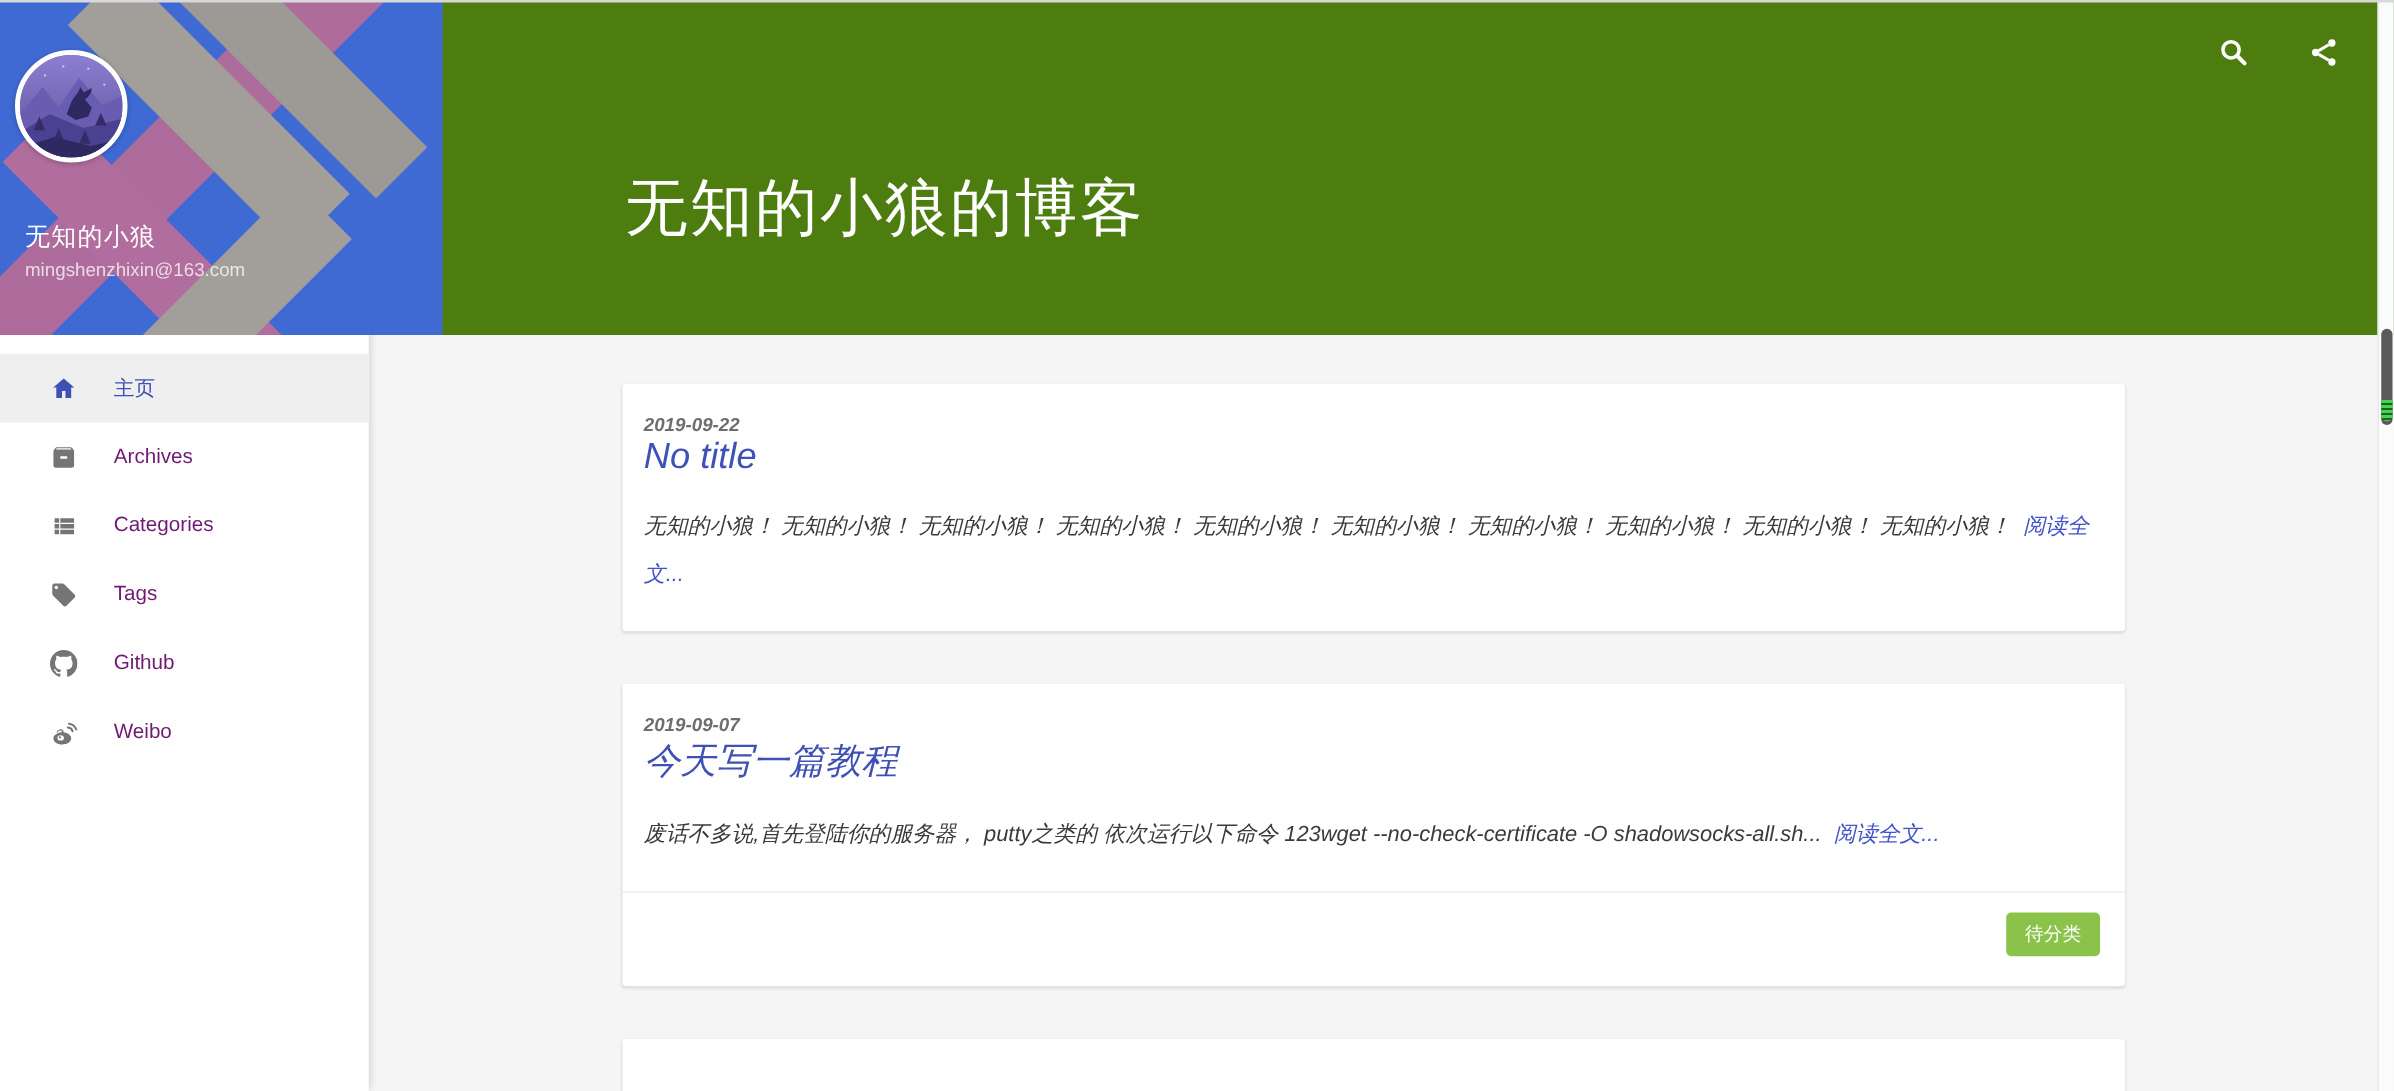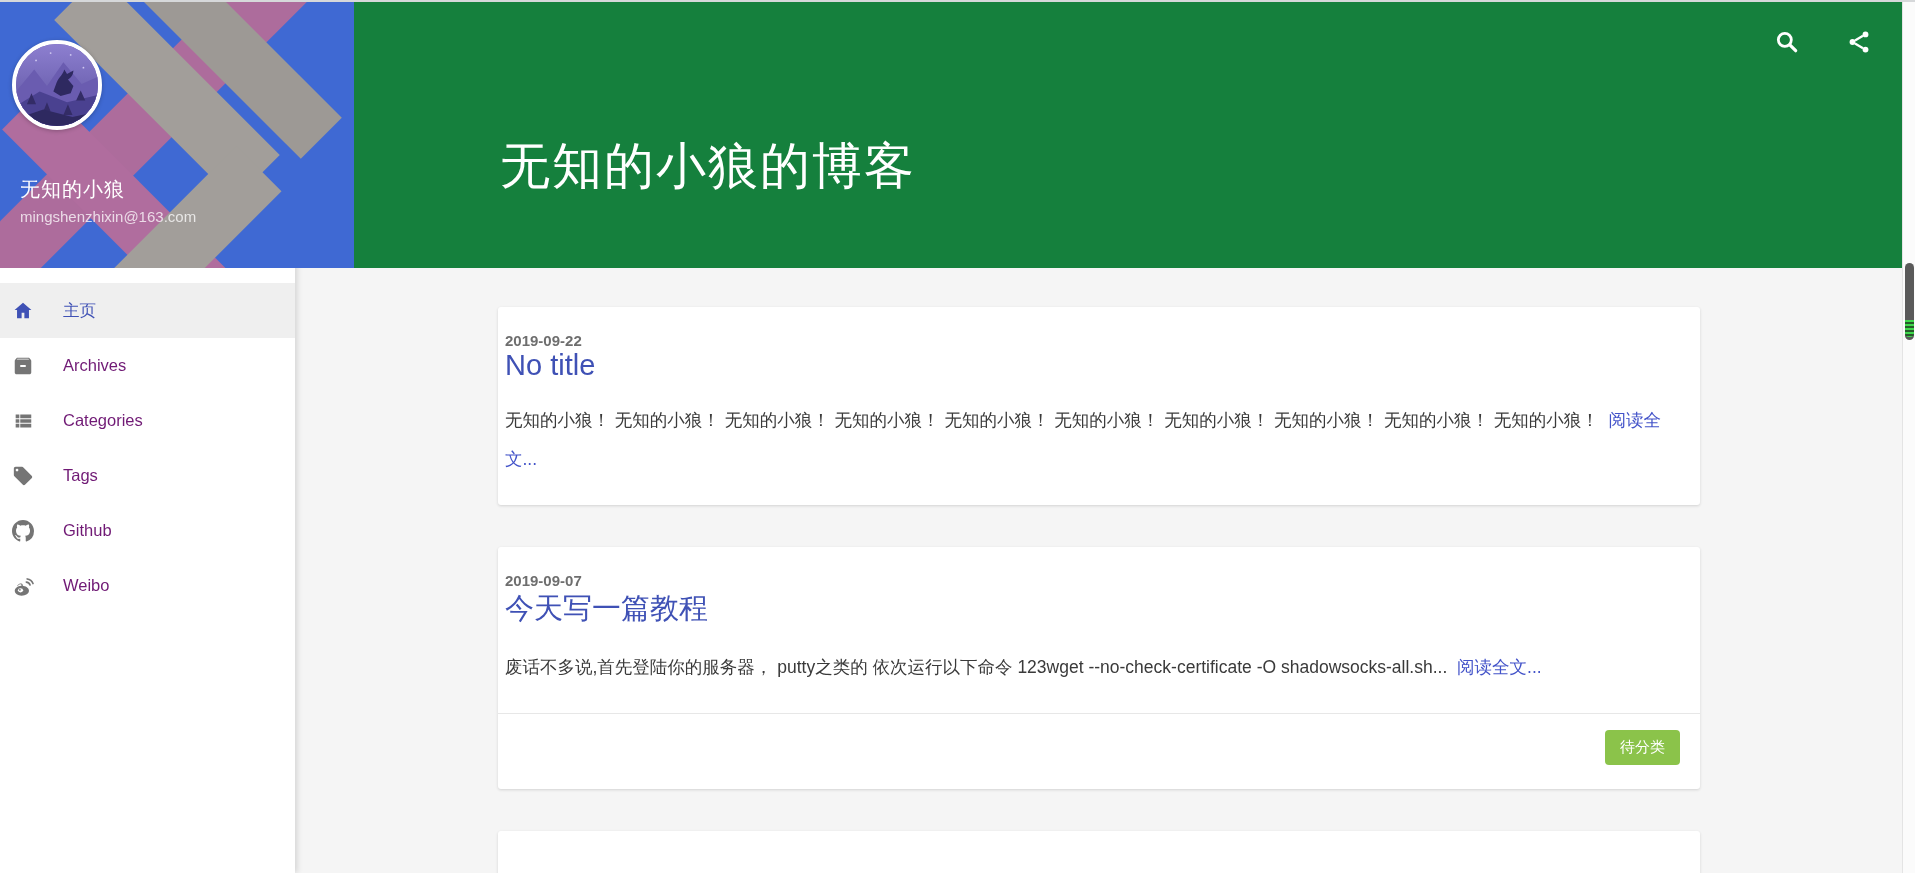--- a/index.html
+++ b/index.html
@@ -23,47 +23,47 @@
 
   .avatar { position:absolute; left:12px; top:40px; width:90px; height:90px;
             border:4px solid #ffffff; border-radius:50%; overflow:hidden;
             box-shadow:0 1px 4px rgba(0,0,0,.25); background:#6a5cb0; }
   .avatar svg { display:block; width:100%; height:100%; }
 
   .profile-name  { position:absolute; left:20px; top:176px; color:#ffffff; font-size:20px; letter-spacing:1px; }
   .profile-email { position:absolute; left:20px; top:208px; color:rgba(255,255,255,.75); font-size:15px; }
 
   .menu { position:absolute; left:0; top:283px; width:295px; }
-  .menu-item { display:flex; align-items:center; height:55px; padding-left:12px; cursor:pointer; }
+  .menu-item { display:flex; align-items:center; height:55px; padding-left:40px; cursor:pointer; }
   .menu-item.active { background:#efefef; }
   .mi-icon { width:22px; height:22px; color:#757575; flex:0 0 22px; }
   .mi-icon svg { width:22px; height:22px; display:block; }
   .menu-item.active .mi-icon { color:#3f51b5; }
   .mi-label { margin-left:29px; font-size:16.5px; color:#701a75; font-weight:500; }
   .menu-item.active .mi-label { color:#3f51b5; font-weight:400; }
 
   
   .header { position:absolute; left:295px; top:0; width:1620px; height:268px;
-            background:#15803d; z-index:10; }
+            background:#4d7c0f; z-index:10; }
   .header-title { position:absolute; left:205px; top:133px; color:#ffffff;
                   font-size:50px; font-weight:400; letter-spacing:2px; }
   .hbtn { position:absolute; width:26px; height:26px; color:#ffffff; cursor:pointer; }
   .hbtn svg { width:100%; height:100%; display:block; }
   .hbtn.close  { left:23px;  top:29px; width:22px; height:22px; }
   .hbtn.search { right:115px; top:29px; }
   .hbtn.share  { right:43px;  top:29px; }
 
   
   .content { position:absolute; left:295px; top:268px; width:1620px; height:605px;
              background:#f5f5f5; overflow:hidden; }
   .card { width:1202px; margin-left:203px; background:#ffffff; border-radius:3px;
           box-shadow:0 1px 3px rgba(0,0,0,.14); }
   .card:first-of-type { margin-top:39px; }
   .card + .card { margin-top:42px; }
-  .card-body { padding:25px 20px 26px 7px; }
+  .card-body { padding:25px 20px 26px 17px;font-style:italic; }
   .post-date { font-size:15px; font-weight:700; color:#6e6e6e; }
   .post-title { font-size:29px; font-weight:400; color:#3f51b5; cursor:pointer; }
   .post-excerpt { margin-top:19px; font-size:17.5px; color:#3a3a3a; line-height:39px; }
   .read-more { color:#4353c9; text-decoration:none; cursor:pointer; }
   .card-footer { border-top:1px solid #e7e7e7; padding:16px 20px 24px 20px;text-align:right; }
   .tag-chip { display:inline-block; background:#8bc34a; color:#ffffff; font-size:15px;
               padding:8px 15px; border-radius:4px; cursor:pointer; }
 
   
   .scrollbar { position:absolute; right:0; top:0; width:13px; height:873px;

